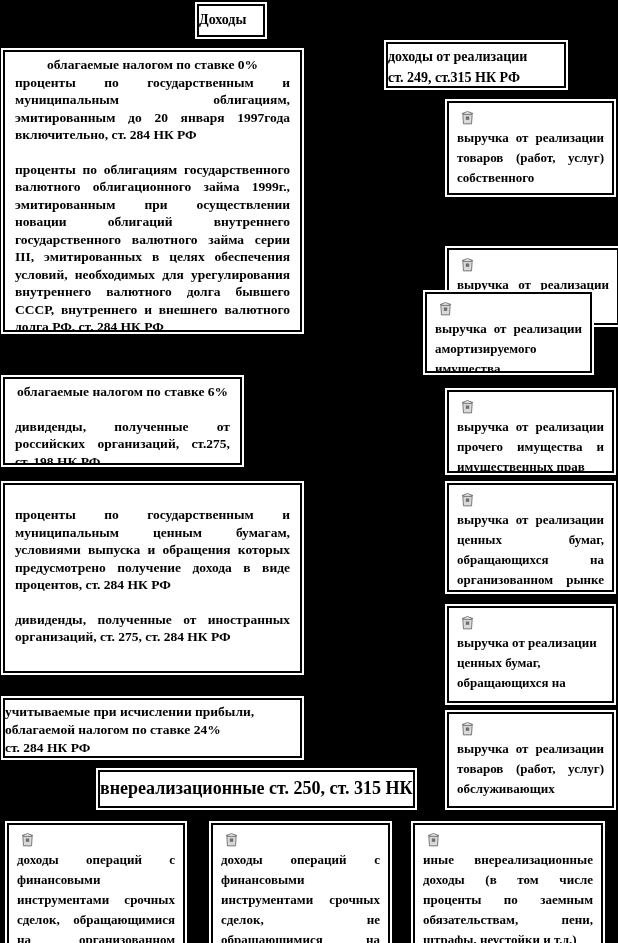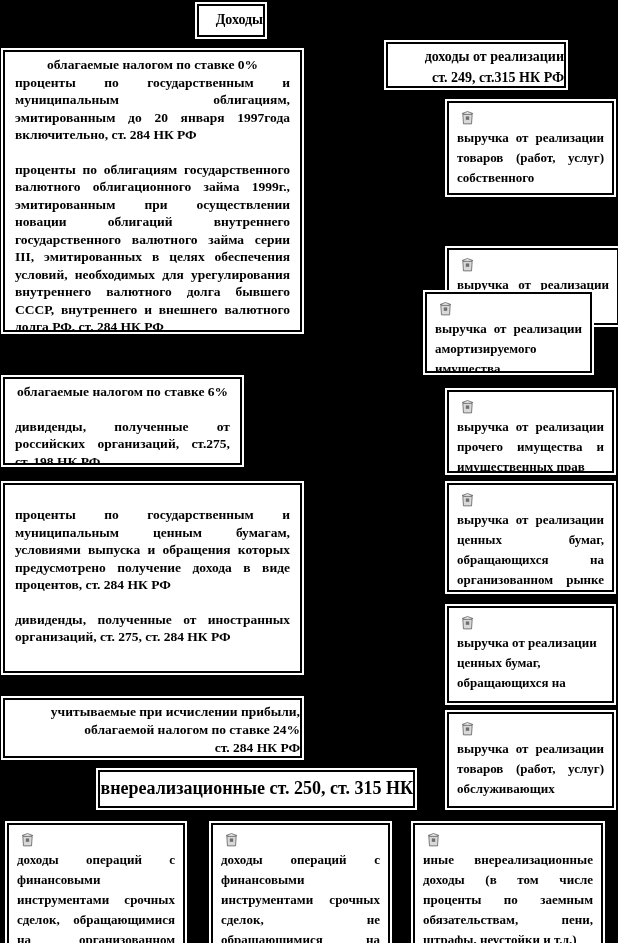--- a/index.html
+++ b/index.html
@@ -7,21 +7,21 @@
     position:relative;width:618px;height:943px;background:#000;
     overflow:hidden;
     font-family:"Liberation Serif","DejaVu Serif",serif;
     color:#000;
   }
   .box{
     position:absolute;background:#fff;border:2px solid #000;
     box-shadow:0 0 0 2px #fff;  
     box-sizing:border-box;overflow:hidden;
   }
-  .hdr{font-weight:bold;text-align:right;}
+  .hdr{font-weight:bold;text-align:left;}
   .box .ttl{font-weight:bold;text-align:center;font-size:13.5px;line-height:17.5px;}
   .box .p{font-weight:bold;text-align:justify;font-size:13.5px;line-height:17.5px;margin:0;}
   .gap{height:17px;}
   .pre{white-space:pre-line;}
   .itm{font-weight:bold;font-size:13px;line-height:20px;text-align:justify;}
   .jl{text-align-last:justify;}
   .bin{display:block;margin:2px 0 2px 2px;width:17px;height:17px;}
   .pad{padding:4px 10px;}
   .padS{padding:4px 8px;}
 </style>
@@ -104,21 +104,21 @@
 
   <div class="box padS" style="left:447px;top:606px;width:167px;height:97px;">
     <svg class="bin" viewBox="0 0 16 16">
       <polygon points="3,4.2 8,2.4 13,4.2 8,6" fill="#ececec" stroke="#555" stroke-width="0.7"></polygon>
       <polygon points="3.6,5 12.4,5 11.8,14 4.2,14" fill="#d9d9d9" stroke="#555" stroke-width="0.7"></polygon>
       <rect x="6.4" y="7" width="3.2" height="3.2" fill="#6f6f6f"></rect>
     </svg>
     <div class="itm" style="text-align:left;">выручка от реализации ценных бумаг, обращающихся на организованном  рынке</div>
   </div>
 
-  <div class="box hdr pre" style="left:3px;top:698px;width:299px;height:60px;font-size:13.5px;line-height:18px;padding-top:3px;padding-left:12px;">учитываемые при исчислении прибыли,
+  <div class="box hdr pre" style="left:3px;top:698px;width:299px;height:60px;font-size:13.5px;line-height:18px;padding-top:3px;">учитываемые при исчислении прибыли,
 облагаемой налогом по ставке 24%
 ст. 284 НК РФ</div>
 
   <div class="box padS" style="left:447px;top:712px;width:167px;height:96px;">
     <svg class="bin" viewBox="0 0 16 16">
       <polygon points="3,4.2 8,2.4 13,4.2 8,6" fill="#ececec" stroke="#555" stroke-width="0.7"></polygon>
       <polygon points="3.6,5 12.4,5 11.8,14 4.2,14" fill="#d9d9d9" stroke="#555" stroke-width="0.7"></polygon>
       <rect x="6.4" y="7" width="3.2" height="3.2" fill="#6f6f6f"></rect>
     </svg>
     <div class="itm jl">выручка от реализации товаров (работ, услуг) обслуживающих производств и</div>

